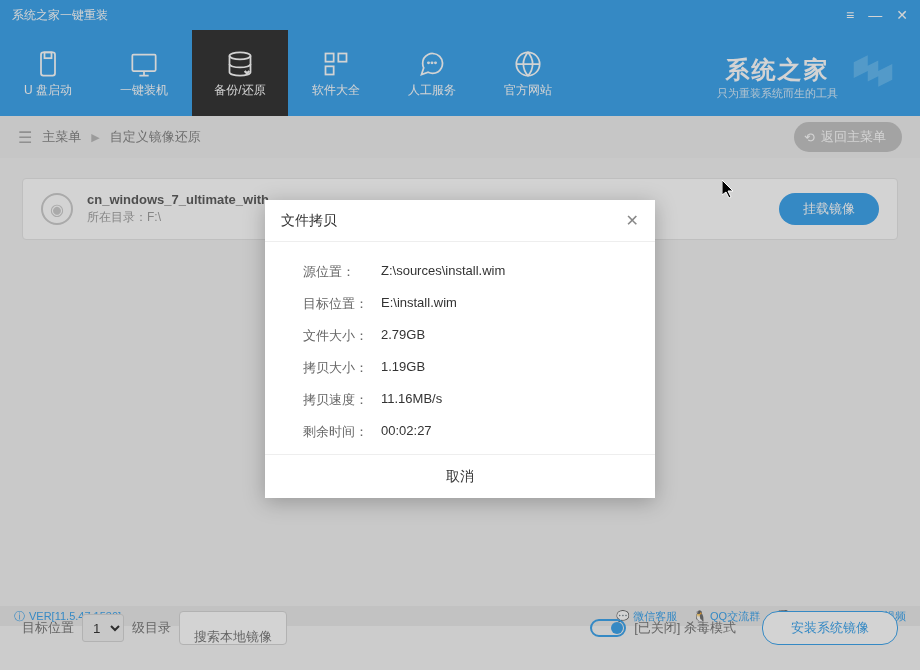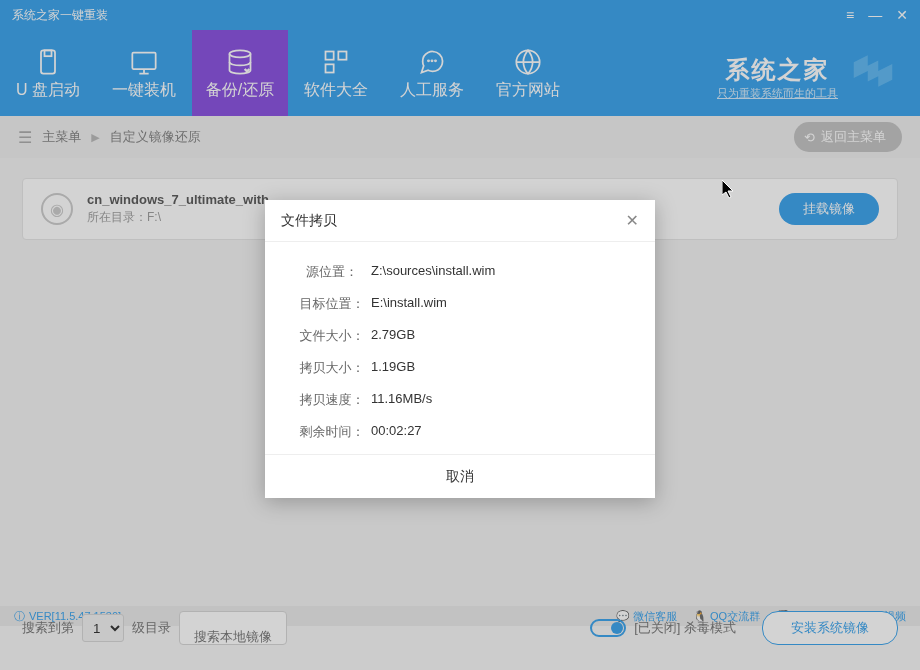--- a/index.html
+++ b/index.html
@@ -4,27 +4,27 @@
 <style>
 * { margin: 0; padding: 0; box-sizing: border-box; font-family: "Microsoft YaHei", sans-serif; }
 body { width: 920px; height: 670px; background: #f5f5f5; position: relative; overflow: hidden; }
 
 .titlebar { height: 30px; background: #0d8ee9; display: flex; align-items: center; padding: 0 12px; color: #fff; font-size: 12px; }
 .titlebar-text { flex: 1; }
 .titlebar-ctrls { display: flex; gap: 14px; }
 .titlebar-ctrls span { cursor: pointer; font-size: 14px; }
 
 .navbar { height: 86px; background: #0d8ee9; display: flex; align-items: center; padding: 0 20px 0 0; }
-.nav-item { width: 96px; height: 86px; display: flex; flex-direction: column; align-items: center; justify-content: center; color: #fff; font-size: 16px; cursor: pointer; gap: 2px; }
-.nav-item.active { background: #6d28d9; }
+.nav-item { width: 96px; height: 86px; display: flex; flex-direction: column; align-items: center; justify-content: center; color: #fff; font-size: 12px; cursor: pointer; gap: 2px; }
+.nav-item.active { background: #000000; }
 .nav-icon { width: 32px; height: 32px; display: flex; align-items: center; justify-content: center; }
 .brand { margin-left: auto; display: flex; align-items: center; color: #fff; gap: 8px; }
 .brand-text { display: flex; flex-direction: column; align-items: center; }
 .brand-main { font-size: 24px; font-weight: bold; letter-spacing: 2px; margin-top: 8px; }
-.brand-sub { font-size: 11px; color: #cce7fa; text-decoration: underline; }
+.brand-sub { font-size: 11px; color: #cce7fa; }
 .brand-logo svg { width: 54px; height: 42px; }
 
 .breadcrumb-bar { height: 42px; background: #ebebeb; display: flex; align-items: center; padding: 0 18px; gap: 10px; }
 .bc-icon { color: #999; }
 .bc-main { color: #666; font-size: 13px; }
 .bc-sep { color: #aaa; font-size: 11px; }
 .bc-sub { color: #666; font-size: 13px; }
 .bc-back { margin-left: auto; background: #b5b5b5; color: #fff; border-radius: 15px; height: 30px; padding: 0 16px 0 10px; display: flex; align-items: center; gap: 6px; font-size: 13px; cursor: pointer; }
 
 .content { padding: 20px 22px; background: #f0f0f0; height: calc(100% - 30px - 86px - 42px - 44px - 20px); position: relative; }
@@ -45,21 +45,21 @@
 
 .footer { height: 20px; background: #e5e5e5; display: flex; align-items: center; padding: 0 14px; font-size: 11px; color: #0d8ee9; gap: 18px; }
 .footer .ver { display: flex; align-items: center; gap: 4px; }
 .footer-right { margin-left: auto; display: flex; gap: 16px; }
 .footer-right span { display: flex; align-items: center; gap: 3px; cursor: pointer; }
 
 .modal-overlay { position: absolute; inset: 0; background: rgba(128,128,128,0.35); display: flex; align-items: flex-start; justify-content: center; padding-top: 200px; }
 .modal { width: 390px; background: #fff; box-shadow: 0 4px 20px rgba(0,0,0,0.25); }
 .modal-head { height: 42px; display: flex; align-items: center; padding: 0 16px; border-bottom: 1px solid #eee; font-size: 14px; color: #333; }
 .modal-close { margin-left: auto; cursor: pointer; color: #888; font-size: 16px; }
-.modal-body { padding: 14px 28px 6px; text-align: center; }
+.modal-body { padding: 14px 38px 6px; }
 .modal-row { display: flex; padding: 7px 0; font-size: 13px; }
 .modal-label { width: 78px; color: #666; }
 .modal-value { color: #333; }
 .modal-foot { border-top: 1px solid #eee; height: 44px; display: flex; align-items: center; justify-content: center; }
 .modal-cancel { font-size: 14px; color: #333; cursor: pointer; background: none; border: none; width: 100%; height: 100%; }
 
 .cursor { position: absolute; top: 180px; left: 722px; pointer-events: none; z-index: 999; }
 </style>
 </head>
 <body>
@@ -162,21 +162,21 @@
       <div class="file-name">cn_windows_7_ultimate_with_</div>
       <div class="file-path">
         <span>所在目录：</span><span>F:\</span>
       </div>
     </div>
     <div class="mount-btn">挂载镜像</div>
   </div>
 </div>
 
 <div class="bottom-bar">
-  <span>搜索到第</span>
+  <span>目标位置</span>
   <select><option>1</option></select>
   <span>级目录</span>
   <button class="search-btn">搜索本地镜像</button>
   <div class="toggle">
     <div class="toggle-sw"></div>
     <span>[已关闭] 杀毒模式</span>
   </div>
   <button class="install-btn">安装系统镜像</button>
 </div>
 

